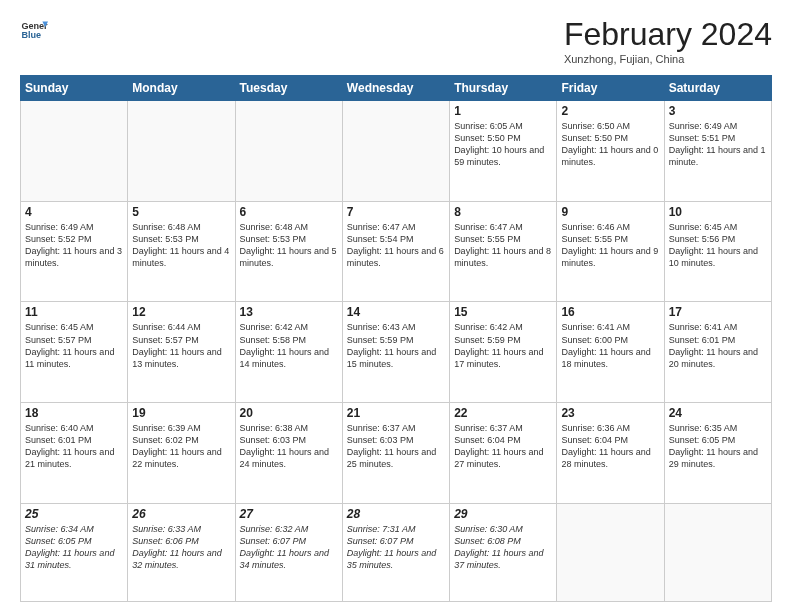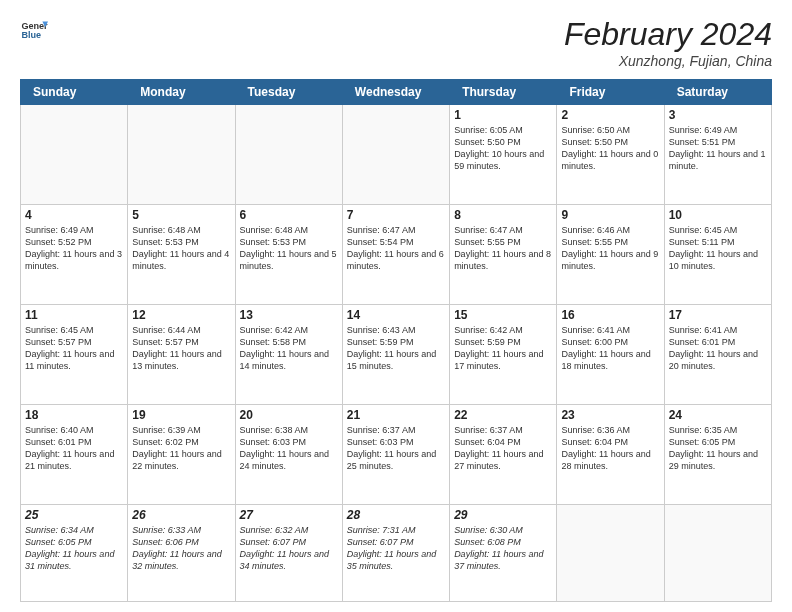--- a/index.html
+++ b/index.html
@@ -26,44 +26,43 @@
     .logo {
       display: flex;
       align-items: center;
       gap: 4px;
     }
     .logo-icon {
       width: 28px;
       height: 28px;
     }
     .title-block {
-      text-align: right;
-      font-style: italic;
+      text-align: left;
     }
     .month-title {
       font-size: 32px;
       font-weight: normal;
       color: #222;
     }
     .location {
-      font-size: 14px;
+      font-size: 11px;
       color: #444;
     }
     .calendar {
       flex: 1;
       border-collapse: collapse;
       width: 100%;
       table-layout: fixed;
     }
     .calendar th {
       background-color: #2a6496;
       color: #fff;
       font-size: 12px;
       font-weight: bold;
-      padding: 5px 12px;
+      padding: 5px 4px;
       text-align: left;
       border: 1px solid #2a6496;
     }
     .calendar td {
       border: 1px solid #ccc;
       vertical-align: top;
       padding: 3px 4px;
       font-size: 9.5px;
       color: #333;
       background: #fff;
@@ -150,21 +149,21 @@
           <td><span class="day-num">7</span><span class="day-info">Sunrise: 6:47 AM
 Sunset: 5:54 PM
 Daylight: 11 hours and 6 minutes.</span></td>
           <td><span class="day-num">8</span><span class="day-info">Sunrise: 6:47 AM
 Sunset: 5:55 PM
 Daylight: 11 hours and 8 minutes.</span></td>
           <td><span class="day-num">9</span><span class="day-info">Sunrise: 6:46 AM
 Sunset: 5:55 PM
 Daylight: 11 hours and 9 minutes.</span></td>
           <td><span class="day-num">10</span><span class="day-info">Sunrise: 6:45 AM
-Sunset: 5:11 PM
+Sunset: 5:56 PM
 Daylight: 11 hours and 10 minutes.</span></td>
         </tr>
         <tr>
           <td><span class="day-num">11</span><span class="day-info">Sunrise: 6:45 AM
 Sunset: 5:57 PM
 Daylight: 11 hours and 11 minutes.</span></td>
           <td><span class="day-num">12</span><span class="day-info">Sunrise: 6:44 AM
 Sunset: 5:57 PM
 Daylight: 11 hours and 13 minutes.</span></td>
           <td><span class="day-num">13</span><span class="day-info">Sunrise: 6:42 AM

